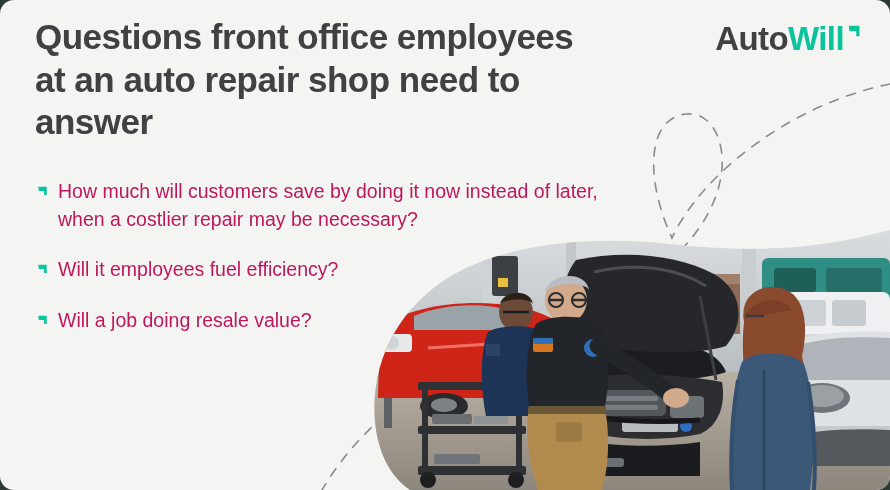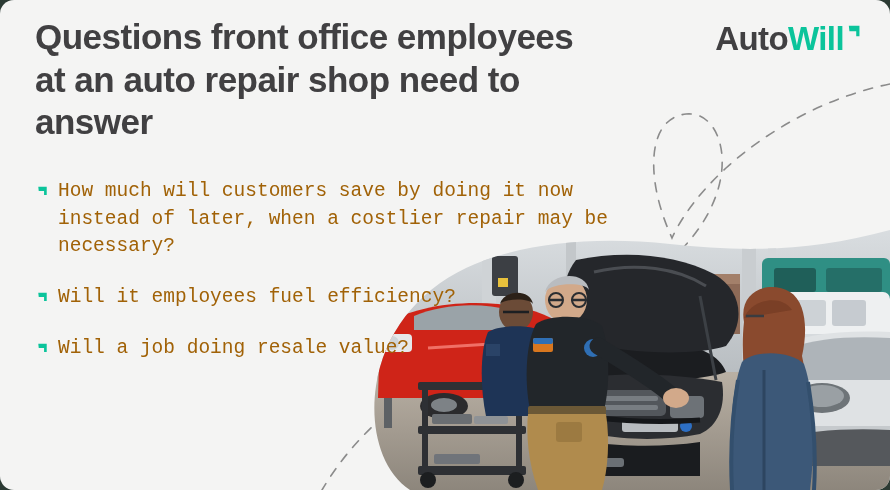--- a/index.html
+++ b/index.html
@@ -74,22 +74,21 @@
     margin: 0;
     padding: 0;
     z-index: 4;
   }
   .bullet-item {
     position: relative;
     padding-left: 23px;
     margin-bottom: 23px;
     font-size: 19.5px;
     line-height: 1.42;
-    color: #a16207;
-    font-family: Liberation Mono, monospace;
+    color: #be185d;
   }
   .bullet-item:last-child { margin-bottom: 0; }
   .bullet-arrow {
     position: absolute;
     left: 1px;
     top: 6px;
     width: 13px;
     height: 13px;
   }
 

